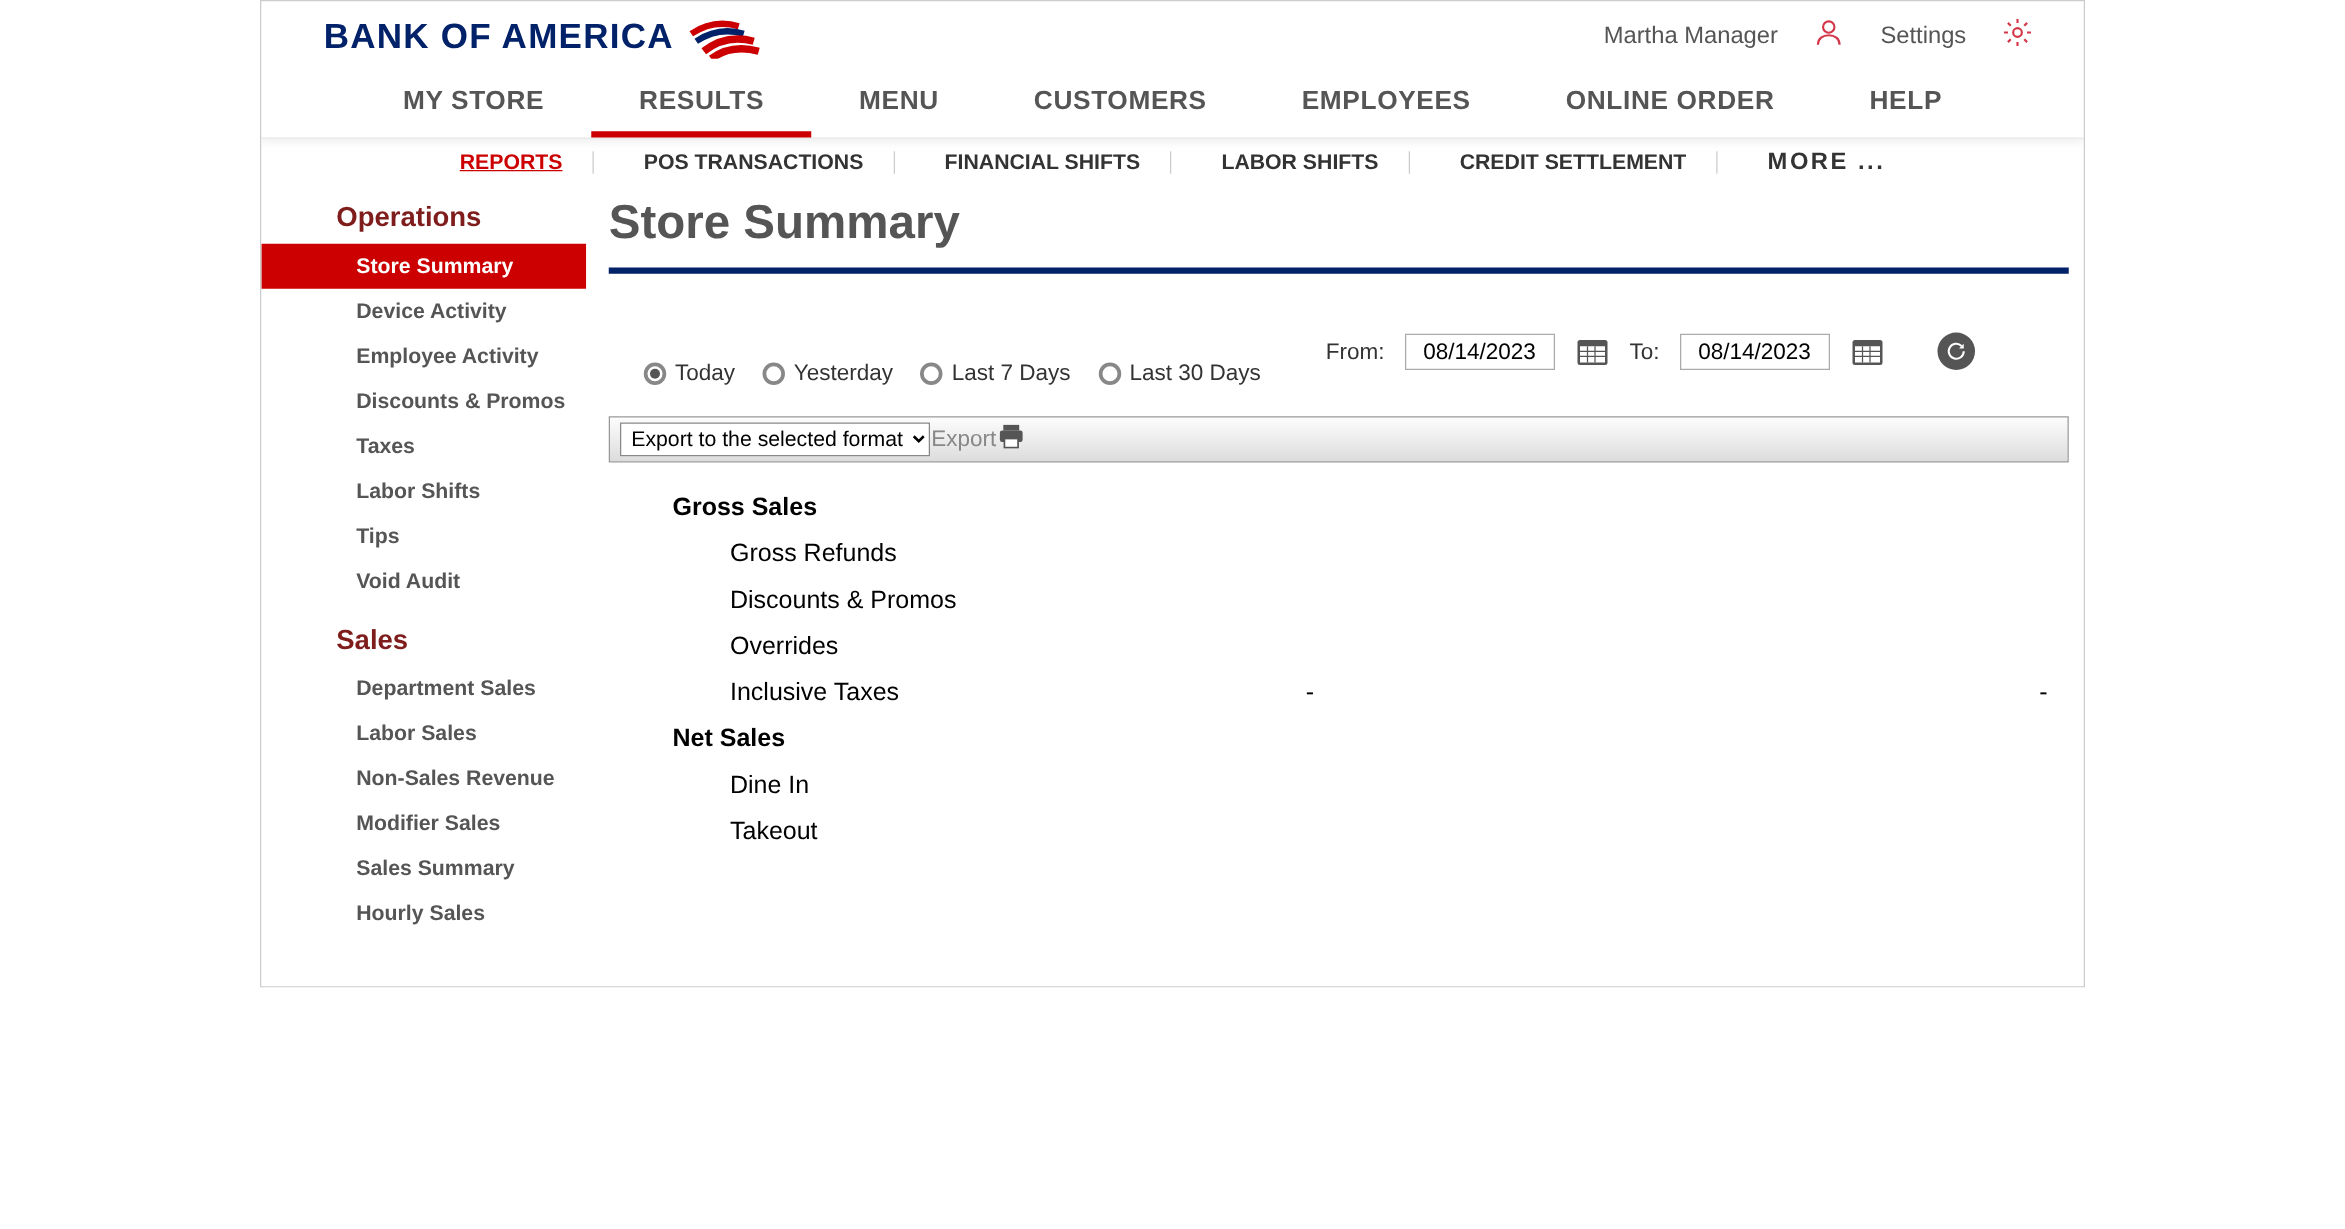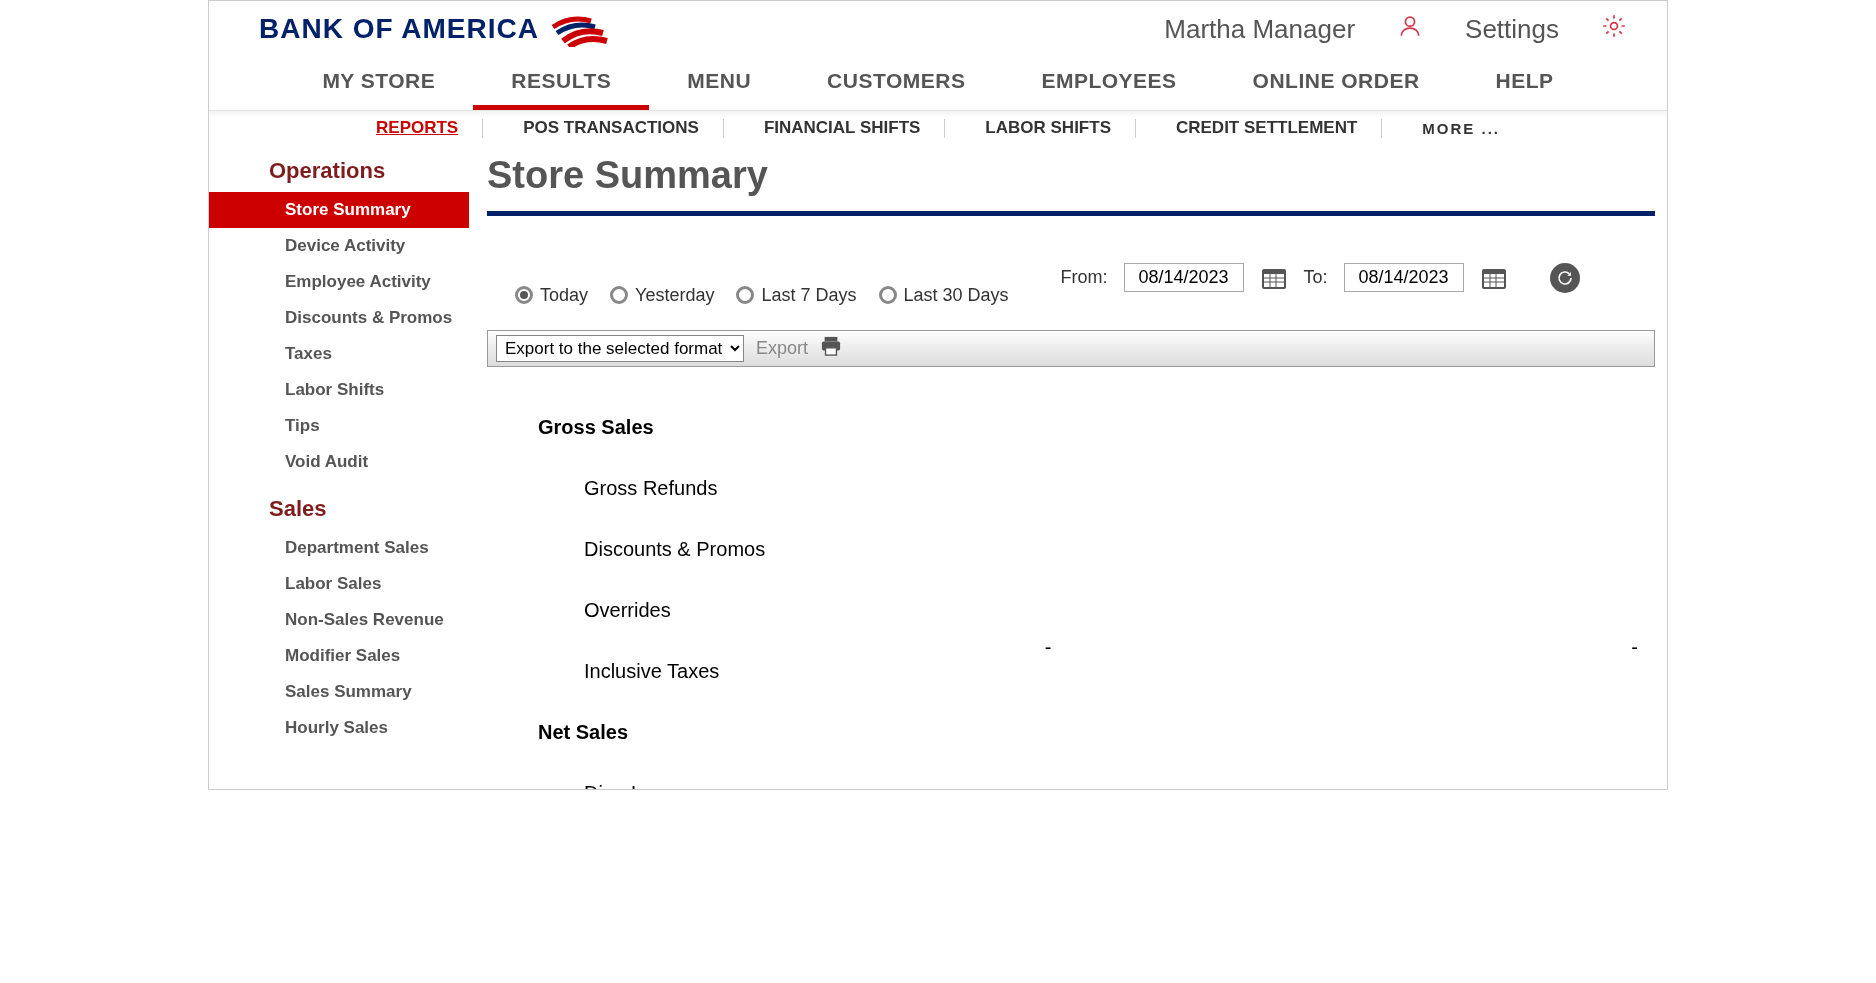--- a/index.html
+++ b/index.html
@@ -4,34 +4,34 @@
 <style>
 * { box-sizing: border-box; margin: 0; padding: 0; }
 body { font-family: Arial, Helvetica, sans-serif; background: #fff; color: #333; }
 .app { border: 1px solid #ccc; width: 1460px; height: 790px; margin: 0 auto; display: flex; flex-direction: column; overflow: hidden; }
 
 
 .header { display: flex; align-items: center; justify-content: space-between; padding: 10px 40px 10px 50px; }
 .logo { display: flex; align-items: center; gap: 10px; }
 .logo-text { font-weight: bold; color: #012169; font-size: 28px; letter-spacing: 1px; }
 .logo-mark { width: 60px; height: 36px; }
-.header-right { display: flex; align-items: center; gap: 42px; font-size: 26px; color: #555; }
+.header-right { display: flex; align-items: center; gap: 28px; font-size: 19px; color: #555; }
 .user-icon svg, .gear-icon svg { width: 26px; height: 26px; stroke: #d4374a; fill: none; stroke-width: 1.6; }
 
 
 .main-nav { display: flex; justify-content: center; gap: 0; border-bottom: 1px solid #e5e5e5; box-shadow: 0 3px 6px rgba(0,0,0,0.06); position: relative; }
 .main-nav-item { padding: 12px 38px 12px; font-size: 21px; font-weight: bold; color: #555; cursor: pointer; border-bottom: 5px solid transparent; letter-spacing: 0.5px; }
 .main-nav-item.active { border-bottom-color: #cc0000; color: #555; }
 
 
 .sub-nav { display: flex; justify-content: center; align-items: center; gap: 16px; padding: 8px 0 8px; }
 .sub-nav-item { padding: 0 24px; font-size: 17px; font-weight: bold; color: #333; cursor: pointer; border-right: 1px solid #ccc; line-height: 1.1; }
 .sub-nav-item:last-child { border-right: none; }
 .sub-nav-item.active { color: #cc0000; text-decoration: underline; }
-.sub-nav-more { padding: 0 24px; font-size: 15px; font-weight: bold; letter-spacing: 2px; }
+.sub-nav-more { padding: 0 24px; font-size: 19px; font-weight: bold; letter-spacing: 2px; }
 
 
 .body { flex: 1; display: flex; overflow: hidden; }
 
 
 .sidebar { width: 260px; overflow-y: scroll; padding: 6px 0; }
 .sidebar::-webkit-scrollbar { width: 14px; }
 .sidebar::-webkit-scrollbar-track { background: #f1f1f1; }
 .sidebar::-webkit-scrollbar-thumb { background: #b0b0b0; border-radius: 2px; }
 .sidebar-group { margin-bottom: 10px; }
@@ -50,32 +50,32 @@
 .radio-opt .dot { width: 18px; height: 18px; border: 3px solid #888; border-radius: 50%; display: inline-flex; align-items: center; justify-content: center; }
 .radio-opt.checked .dot::after { content: ""; width: 8px; height: 8px; background: #555; border-radius: 50%; }
 .date-label { color: #333; }
 .date-input { border: 1px solid #aaa; padding: 3px 6px; font-size: 18px; width: 120px; text-align: center; }
 .cal-icon, .refresh-icon { width: 28px; height: 28px; display: inline-flex; align-items: center; justify-content: center; cursor: pointer; }
 .cal-icon svg { width: 26px; height: 24px; }
 .refresh-icon { width: 30px; height: 30px; background: #555; border-radius: 50%; }
 .refresh-icon svg { width: 18px; height: 18px; stroke: #fff; fill: none; stroke-width: 2.2; }
 
 
-.report-toolbar { border: 1px solid #999; background: linear-gradient(#fdfdfd, #dcdcdc); padding: 4px 8px; display: flex; align-items: center; gap: 12px; }
+.report-toolbar { border: 1px solid #999; background: linear-gradient(#fdfdfd, #dcdcdc); padding: 4px 8px; display: flex; align-items: center; gap: 1px; }
 .export-select { font-size: 17px; padding: 2px 4px; border: 1px solid #888; background: #fff; }
 .export-link { color: #888; font-size: 18px; cursor: default; }
 .print-icon svg { width: 22px; height: 20px; }
 
 
 .report-body { flex: 1; overflow-y: scroll; border-left: 1px solid transparent; padding: 18px 40px 8px 50px; font-size: 20px; color: #000; }
 .report-body::-webkit-scrollbar { width: 14px; }
 .report-body::-webkit-scrollbar-track { background: #f1f1f1; }
 .report-body::-webkit-scrollbar-thumb { background: #b0b0b0; border-radius: 2px; }
 .row { display: flex; padding: 7px 0; }
-.row .label { flex: 0 0 360px; margin-top: 24px; }
+.row .label { flex: 0 0 360px; }
 .row.section .label { font-weight: bold; }
 .row.sub .label { padding-left: 46px; font-weight: normal; }
 .row .v1 { flex: 0 0 300px; text-align: center; }
 .row .v2 { flex: 0 0 440px; text-align: right; }
 
 </style>
 </head>
 <body>
 
 <div class="app">

